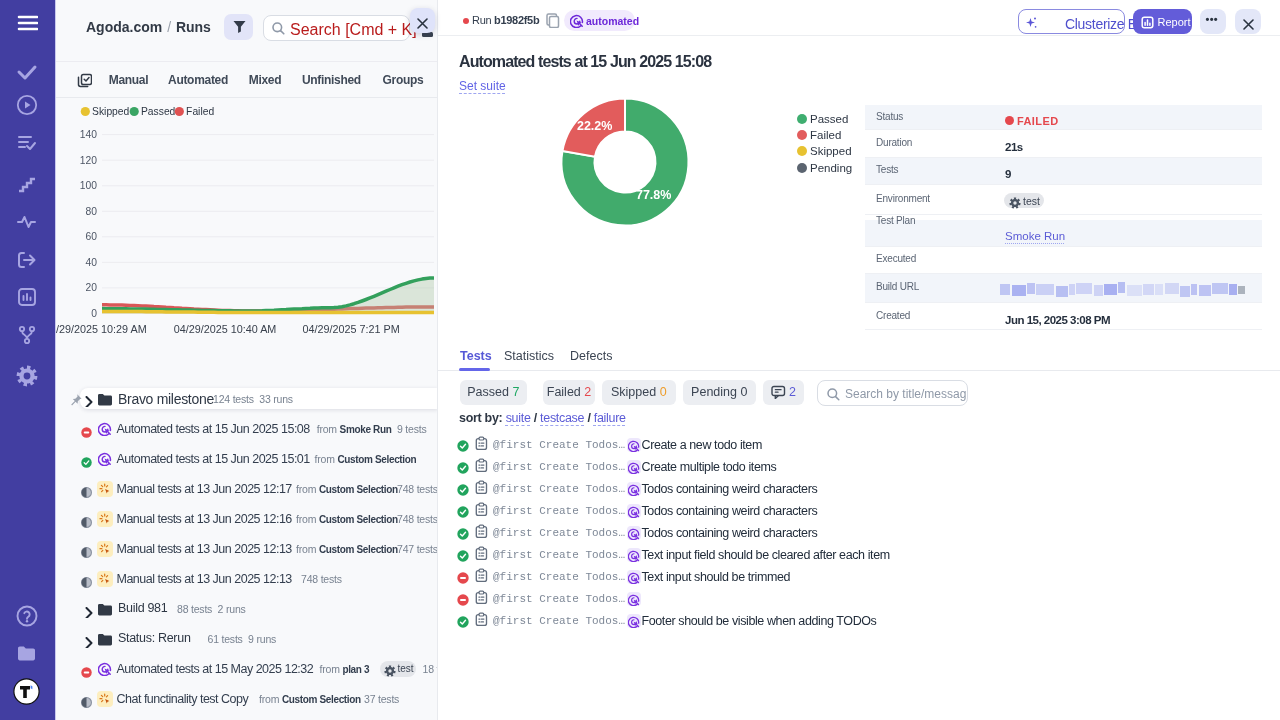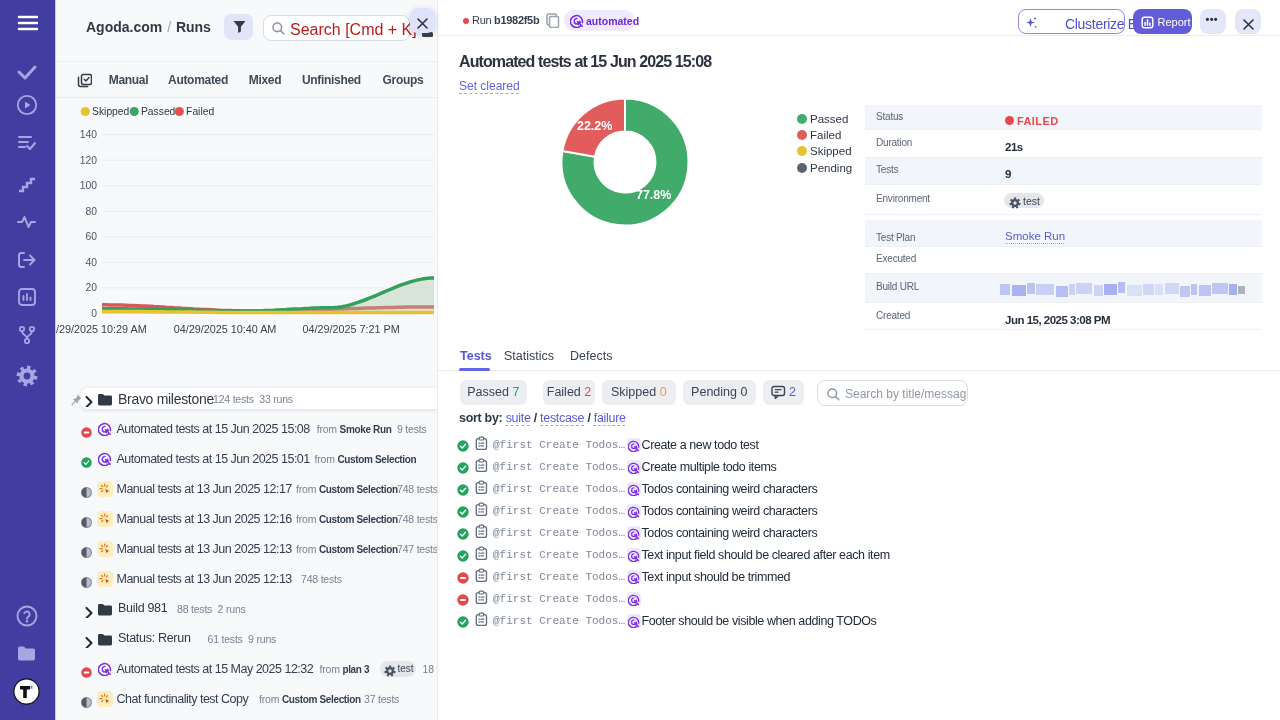--- a/index.html
+++ b/index.html
@@ -305,21 +305,21 @@
           <path d="M4.1 9.2V6.4M6.5 9.2V3.9M8.9 9.2V7.3" stroke="#fff" stroke-width="1.5" stroke-linecap="round"></path>
         </svg></div>
 <div class="abs" style="left:719.5px;top:15.5px;font-size:11px;color:#fff;">Report</div>
 <div class="abs" style="left:762px;top:9px;width:26px;height:25px;background:#e3e7f8;border-radius:8px;"></div>
 <div class="abs" style="left:767.5px;top:13px;font-size:11px;font-weight:bold;color:#2a3340;letter-spacing:.3px;">•••</div>
 <div class="abs" style="left:797px;top:9px;width:26px;height:25px;background:#e3e7f8;border-radius:8px;"></div>
 <div class="abs" style="left:804px;top:15.5px;"><svg style="" width="12" height="12" viewBox="0 0 12 12" fill="none">
           <path d="M2 2l9 9M11 2l-9 9" stroke="#2a3340" stroke-width="1.6" stroke-linecap="round"></path>
         </svg></div>
 <div class="abs" style="left:21px;top:52.5px;font-size:16px;font-weight:bold;color:#2b3340;letter-spacing:-0.9px;">Automated tests at 15 Jun 2025 15:08</div>
-<div class="abs dash-u" style="left:21px;top:79px;font-size:12px;color:#6163e6;">Set cleared</div>
+<div class="abs dash-u" style="left:21px;top:79px;font-size:12px;color:#6163e6;">Set suite</div>
 <svg class="abs" style="left:95px;top:90px;" width="190" height="148" viewBox="0 0 190 148">
 <path d="M92.00 8.50 A63.5 63.5 0 1 1 29.46 60.97 L61.96 66.70 A30.5 30.5 0 1 0 92.00 41.50 Z" fill="#41ab6c" stroke="#fff" stroke-width="2"></path>
 <path d="M29.46 60.97 A63.5 63.5 0 0 1 92.00 8.50 L92.00 41.50 A30.5 30.5 0 0 0 61.96 66.70 Z" fill="#e25c5c" stroke="#fff" stroke-width="2"></path>
 <text x="61.7" y="40" font-size="12.5" font-weight="bold" fill="#fff" text-anchor="middle">22.2%</text>
 <text x="120.7" y="109" font-size="12.5" font-weight="bold" fill="#fff" text-anchor="middle">77.8%</text>
 </svg>
 <div class="abs" style="left:359px;top:114px;width:10px;height:10px;border-radius:50%;background:#3fae70;"></div>
 <div class="abs" style="left:372px;top:113px;font-size:11.5px;color:#2e3744;">Passed</div>
 <div class="abs" style="left:359px;top:130.2px;width:10px;height:10px;border-radius:50%;background:#e25c5c;"></div>
 <div class="abs" style="left:372px;top:129.2px;font-size:11.5px;color:#2e3744;">Failed</div>
@@ -332,21 +332,21 @@
 <div class="abs" style="left:567px;top:110.7px;white-space:nowrap;"><span style="display:inline-block;width:9px;height:9px;border-radius:50%;background:#e5484d;margin-right:3px;position:relative;top:0.5px;"></span><b style="color:#e5484d;font-size:11px;letter-spacing:.4px;">FAILED</b></div>
 <div class="abs" style="left:427px;top:130.3px;width:397px;height:27.4px;background:#fff;border-bottom:1px solid #eef0f4;"></div>
 <div class="abs dlab" style="left:438px;top:137.0px;">Duration</div>
 <div class="abs" style="left:567px;top:137.0px;white-space:nowrap;"><span class="dvtxt">21s</span></div>
 <div class="abs" style="left:427px;top:157.7px;width:397px;height:27.4px;background:#f2f5fa;border-bottom:1px solid #eef0f4;"></div>
 <div class="abs dlab" style="left:438px;top:164.4px;">Tests</div>
 <div class="abs" style="left:567px;top:164.4px;white-space:nowrap;"><span class="dvtxt">9</span></div>
 <div class="abs" style="left:427px;top:185.1px;width:397px;height:29.9px;background:#fff;border-bottom:1px solid #eef0f4;"></div>
 <div class="abs dlab" style="left:438px;top:193.1px;">Environment</div>
 <div class="abs" style="left:427px;top:220.2px;width:397px;height:26.4px;background:#f2f5fa;border-bottom:1px solid #eef0f4;"></div>
-<div class="abs dlab" style="left:438px;top:232px;">Test Plan</div>
+<div class="abs dlab" style="left:438px;top:215px;">Test Plan</div>
 <div class="abs" style="left:567px;top:226.4px;white-space:nowrap;"><span style="color:#5b5bd6;font-size:11.5px;" class="dot-u">Smoke Run</span></div>
 <div class="abs" style="left:427px;top:246.6px;width:397px;height:27.4px;background:#fff;border-bottom:1px solid #eef0f4;"></div>
 <div class="abs dlab" style="left:438px;top:253.3px;">Executed</div>
 <div class="abs" style="left:427px;top:274.0px;width:397px;height:28.8px;background:#f2f5fa;border-bottom:1px solid #eef0f4;"></div>
 <div class="abs dlab" style="left:438px;top:281.4px;">Build URL</div>
 <div class="abs" style="left:427px;top:302.8px;width:397px;height:27.4px;background:#fff;border-bottom:1px solid #eef0f4;"></div>
 <div class="abs dlab" style="left:438px;top:309.5px;">Created</div>
 <div class="abs" style="left:567px;top:309.5px;white-space:nowrap;"><span class="dvtxt">Jun 15, 2025 3:08 PM</span></div>
 <div class="abs" style="left:566px;top:193px;width:40px;height:15px;background:#e4e6ea;border-radius:8px;"></div>
 <div class="abs" style="left:570.5px;top:194.5px;"><svg style="" width="12" height="12" viewBox="0 0 12 12" fill="none">
@@ -405,21 +405,21 @@
           <path d="M3.9 7.1h1M6.3 7.1h2.6M3.9 9.9h1M6.3 9.9h2.2" stroke="#626d7d" stroke-width="1.25" stroke-linecap="round"></path>
         </svg></div>
 <div class="abs tmono" style="left:55px;top:439px;">@first Create Todos…</div>
 <div class="abs" style="left:188.5px;top:438px;width:14px;height:14px;background:#ede7fc;border-radius:4px;"></div>
 <div class="abs" style="left:189.5px;top:438px;width:12px;height:12px;"><svg style="width:12px;height:12px;" width="14" height="14" viewBox="0 0 14 14" fill="none">
           <path d="M10.8 11.7A6 6 0 1 1 12.4 8.4" stroke="#7a30e0" stroke-width="1.5" fill="none" stroke-linecap="round"></path>
           <path d="M7 4.4a2.8 2.8 0 1 0 2.8 2.8" stroke="#7a30e0" stroke-width="1.4" fill="none" stroke-linecap="round"></path>
           <path d="M6.6 6.6l5 2.1-2.2 1-0.9 2.2z" fill="#7a30e0"></path>
           <path d="M9.8 9.8l2.4 2.4" stroke="#7a30e0" stroke-width="1.5" stroke-linecap="round"></path>
         </svg></div>
-<div class="abs tname" style="left:203.5px;top:438px;">Create a new todo test</div>
+<div class="abs tname" style="left:203.5px;top:438px;">Create a new todo item</div>
 <div class="abs" style="left:18.5px;top:460px;"><svg style="" width="12" height="12" viewBox="0 0 12 12" fill="none">
           <circle cx="6" cy="6" r="5.7" fill="#21a45d"></circle>
           <path d="M3.5 6.2l1.8 1.8 3.2-3.7" stroke="#fff" stroke-width="1.4" stroke-linecap="round" stroke-linejoin="round" fill="none"></path>
         </svg></div>
 <div class="abs" style="left:37px;top:458px;"><svg style="" width="13" height="15" viewBox="0 0 13 15" fill="none">
           <rect x="1.3" y="2.6" width="10.2" height="10.8" rx="2" stroke="#626d7d" stroke-width="1.35"></rect>
           <rect x="4.1" y="1.1" width="4.6" height="2.9" rx="1" fill="#fff" stroke="#626d7d" stroke-width="1.2"></rect>
           <path d="M3.9 7.1h1M6.3 7.1h2.6M3.9 9.9h1M6.3 9.9h2.2" stroke="#626d7d" stroke-width="1.25" stroke-linecap="round"></path>
         </svg></div>
 <div class="abs tmono" style="left:55px;top:461px;">@first Create Todos…</div>

